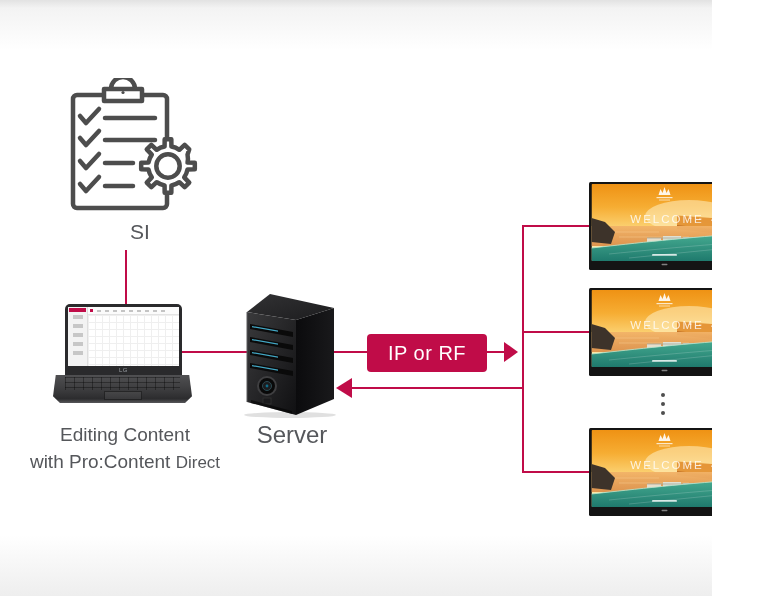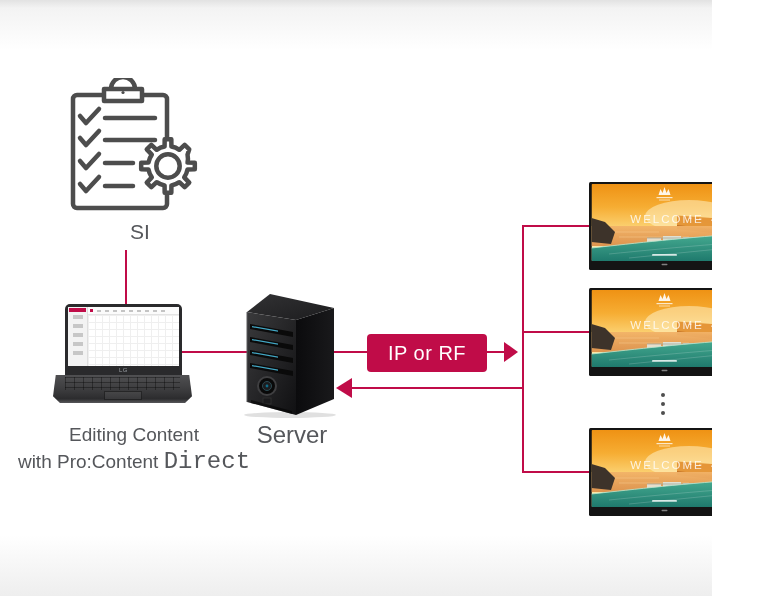--- a/index.html
+++ b/index.html
@@ -29,22 +29,22 @@
   .badge{
     position:absolute;left:367px;top:334px;width:120px;height:38px;
     background:var(--accent);border-radius:4px;color:#fff;
     display:flex;align-items:center;justify-content:center;
     font-size:20px;letter-spacing:.5px;z-index:5;
   }
 
   
   .node-label{position:absolute;color:var(--label);text-align:center;}
   .si-label{left:60px;top:220px;width:160px;font-size:21px;}
-  .editor-caption{left:14px;top:421px;width:240px;font-size:19px;line-height:27px;}
-  .editor-caption .product{font-size:24px;font-family:Liberation Mono, monospace;}
+  .editor-caption{left:5px;top:421px;width:240px;font-size:19px;line-height:27px;}
+  .editor-caption .product{font-size:17px;}
   .server-label{left:236px;top:421px;width:112px;font-size:24px;}
 
   
   .lt-screen{
     position:absolute;left:65px;top:304px;width:117px;height:71px;box-sizing:border-box;
     background:#2a2a2c;border-radius:5px 5px 0 0;padding:3px 3px 9px 3px;
   }
   .lt-display{width:100%;height:100%;background:#fff;display:flex;overflow:hidden;}
   .lt-sidebar{width:20px;background:#f3f3f3;border-right:1px solid #dedede;box-sizing:border-box;}
   .lt-sb-logo{height:4px;background:var(--accent);margin:1px 1px 3px 1px;}

